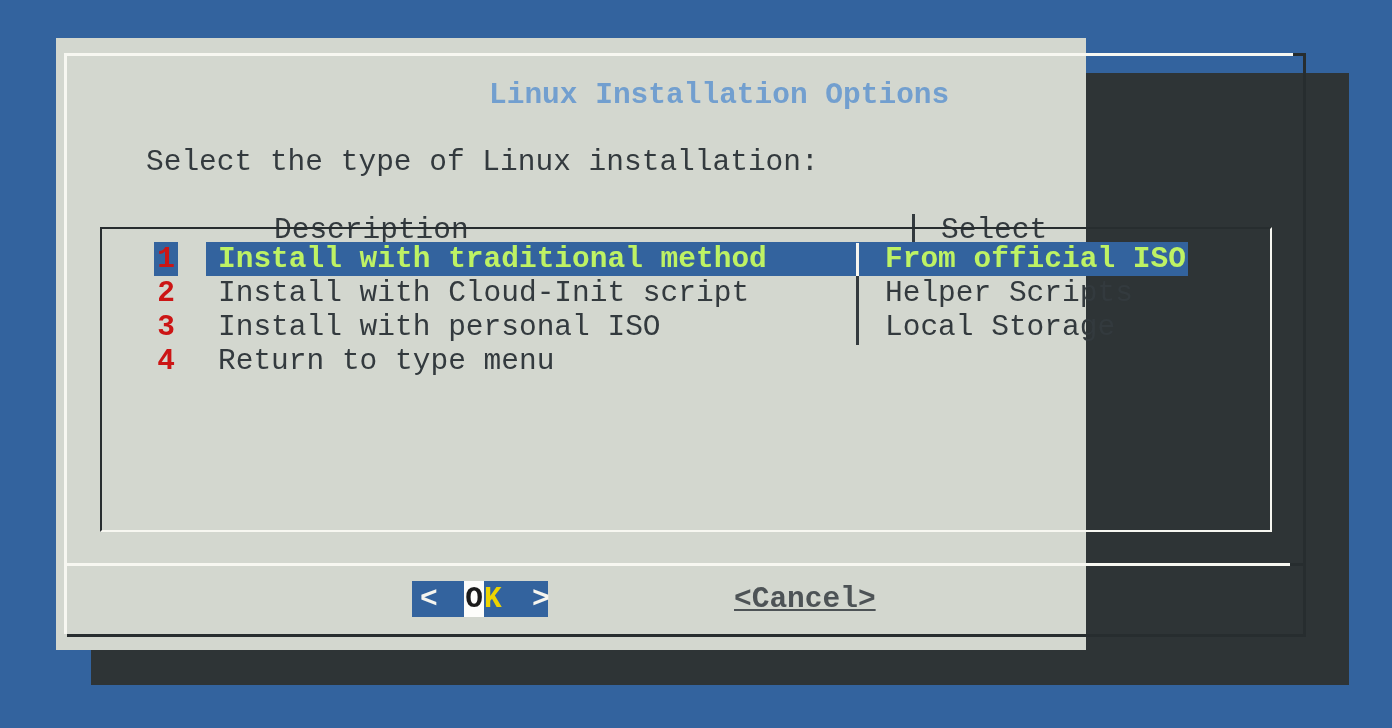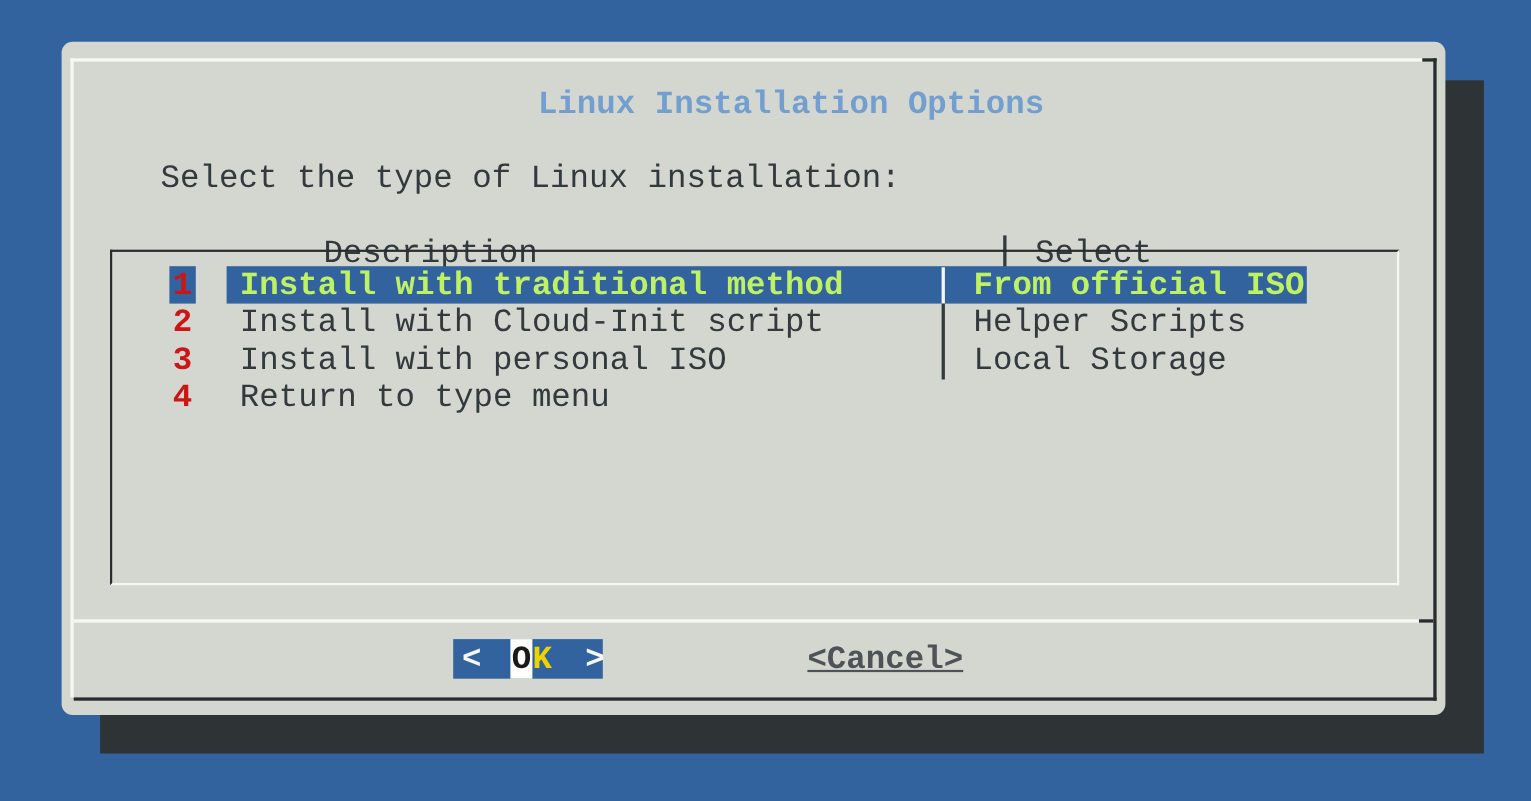--- a/index.html
+++ b/index.html
@@ -15,21 +15,21 @@
   .t {
     position: absolute;
     white-space: pre;
     line-height: 34px;
     height: 34px;
     color: #333a3e;
   }
 
   
   #shadow { left: 91px; top: 73px; width: 1258px; height: 612px; background: #2e3436; }
-  #dialog { left: 56px; top: 38px; width: 1258px; height: 612px; background: #d3d7cf; border-radius: 10px; }
+  #dialog { left: 56px; top: 38px; width: 1030px; height: 612px; background: #d3d7cf; }
 
   
   .line { position: absolute; }
   .light { background: #f7f7f1; }
   .dark  { background: #272d2f; }
   #b-top    { left: 8px;  top: 15px;  width: 1229px; height: 3px; }
   #b-top-tip{ left: 1237px; top: 15px; width: 13px; height: 3px; }
   #b-left   { left: 8px;  top: 15px;  width: 3px; height: 581px; }
   #b-right  { left: 1247px; top: 15px; width: 3px; height: 584px; }
   #b-bottom { left: 11px; top: 596px; width: 1239px; height: 3px; }
@@ -40,21 +40,21 @@
     left: 415px; top: 40px;
     padding: 0 18px;
     background: #d3d7cf;
     color: #729fcf;
     font-weight: bold;
     z-index: 3;
   }
 
   #prompt { left: 90px; top: 107px; }
 
-  #col-desc   { left: 218px; top: 175px; margin-left: 20px; }
+  #col-desc   { left: 218px; top: 175px; }
   #col-source { left: 885px; top: 175px; }
   #hdr-pipe   { left: 856px; top: 176px; width: 3px; height: 31px; background: #333a3e; }
 
   
   #menubox {
     left: 100px; top: 227px; width: 1168px; height: 301px;
     border-top: 2px solid #272d2f;
     border-left: 2px solid #272d2f;
     border-right: 2px solid #f7f7f1;
     border-bottom: 2px solid #f7f7f1;

